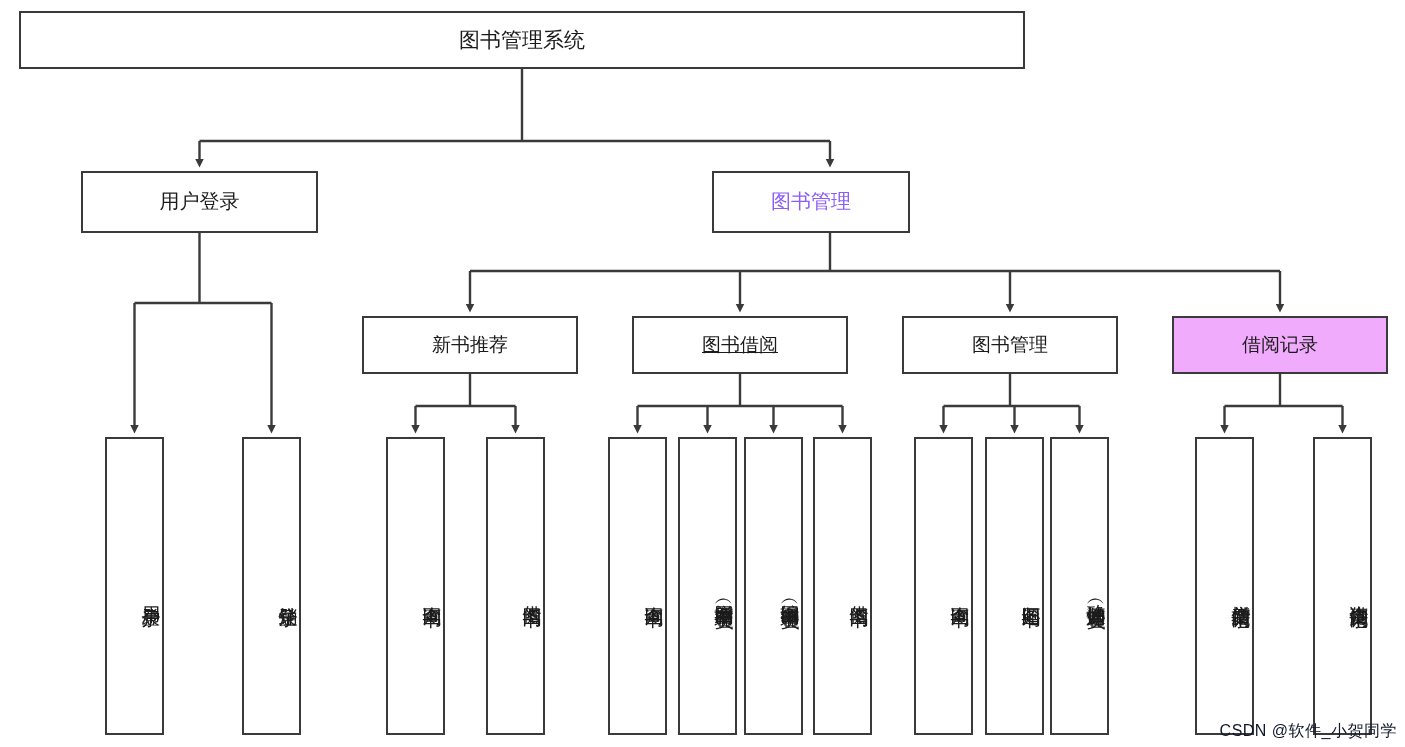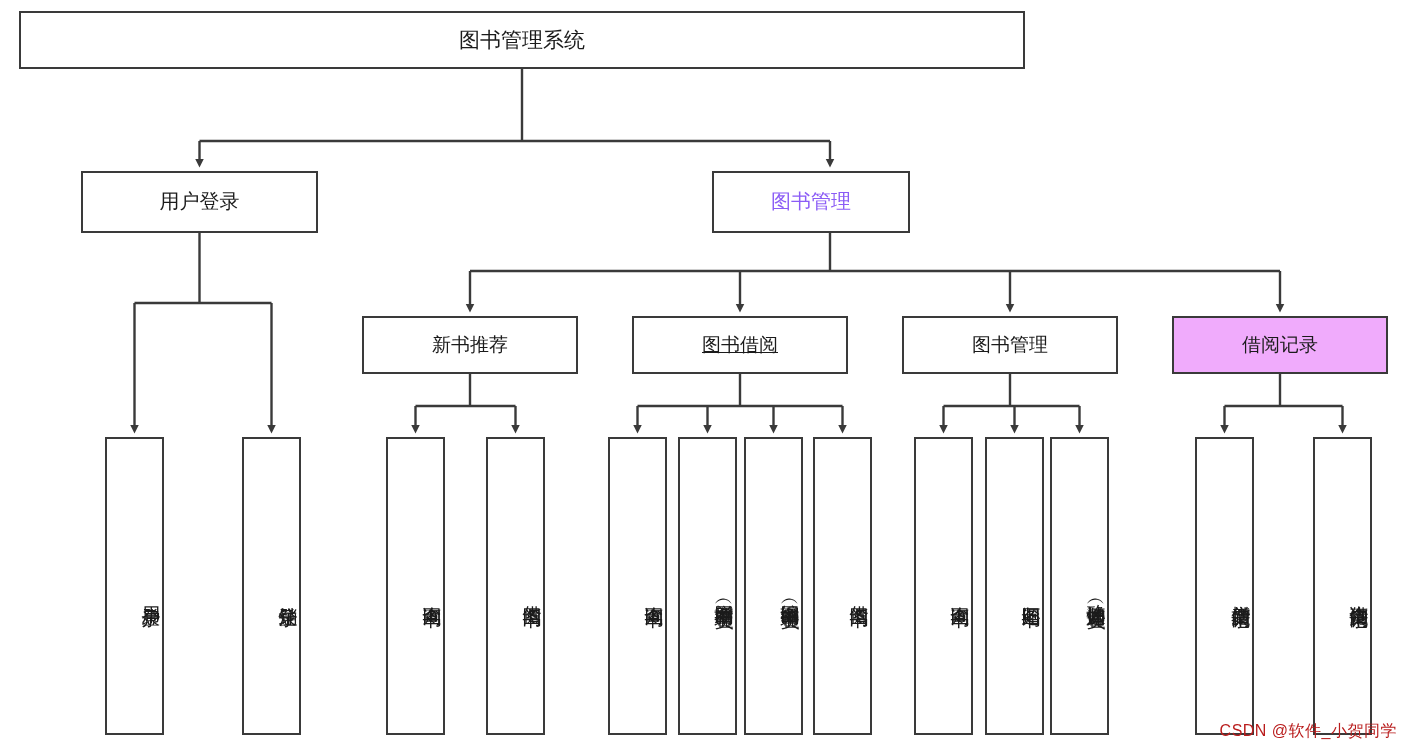--- a/index.html
+++ b/index.html
@@ -181,15 +181,15 @@
   <div class="node leaf" id="node-leaf-10" style="left: 1050px; top: 437px; width: 59px; height: 298px; border-color: rgb(58, 58, 58); color: rgb(27, 27, 27); background: rgb(255, 255, 255);">
     <span class="label">确认归还（管理员）</span>
   </div>
   <div class="node leaf" id="node-leaf-11" style="left: 1195px; top: 437px; width: 59px; height: 298px; border-color: rgb(58, 58, 58); color: rgb(27, 27, 27); background: rgb(255, 255, 255);">
     <span class="label">新增借阅记录</span>
   </div>
   <div class="node leaf" id="node-leaf-12" style="left: 1313px; top: 437px; width: 59px; height: 298px; border-color: rgb(58, 58, 58); color: rgb(27, 27, 27); background: rgb(255, 255, 255);">
     <span class="label">查询借阅记录</span>
   </div>
 
-  <div id="watermark" style="color: #b91c1c;">CSDN @软件_小贺同学</div>
+  <div id="watermark" style="color: #0f172a;">CSDN @软件_小贺同学</div>
 
 </div>
 
 </body></html>

